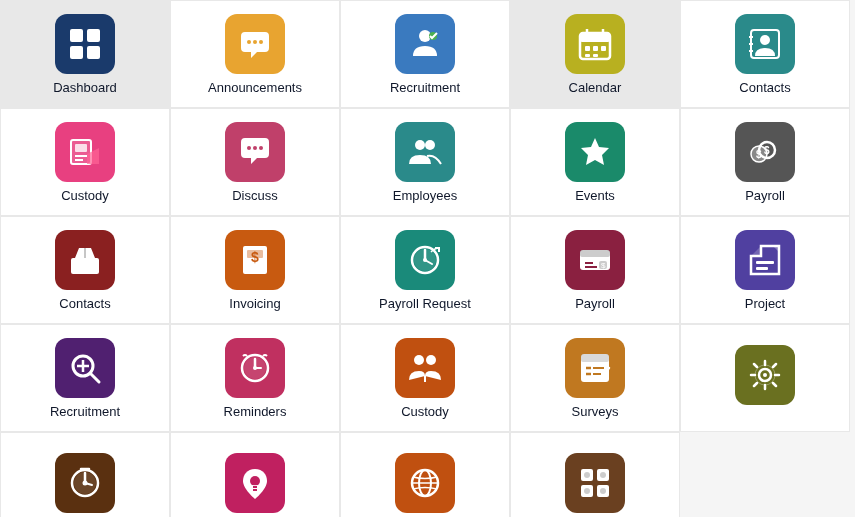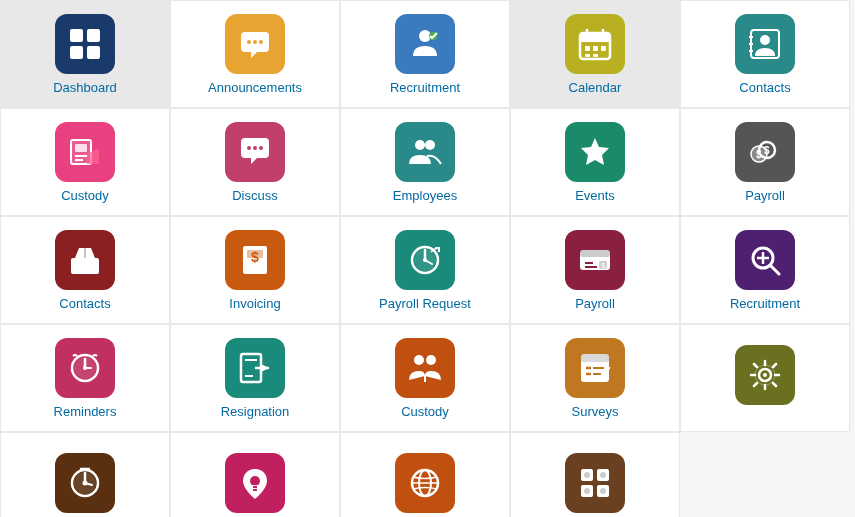--- a/index.html
+++ b/index.html
@@ -41,21 +41,21 @@
       border-radius: 12px;
       display: flex;
       align-items: center;
       justify-content: center;
       margin-bottom: 6px;
       font-size: 28px;
       color: white;
     }
     .app-item .label {
       font-size: 13px;
-      color: #0369a1;
+      color: #0f172a;
       text-align: center;
       font-weight: 500;
     }
     
     .bg-dashboard { background: #1a3a6b; }
     .bg-announcements { background: #e8a430; }
     .bg-attendances { background: #3a7abf; }
     .bg-calendar { background: #b8b020; }
     .bg-contacts { background: #2a8a8a; }
     .bg-custody { background: #e84080; }
@@ -261,20 +261,32 @@
         <rect x="3" y="8" width="30" height="7" rx="2" fill="rgba(0,0,0,0.2)"></rect>
         <line x1="8" y1="21" x2="16" y2="21" stroke="#8a2040" stroke-width="2"></line>
         <line x1="8" y1="25" x2="20" y2="25" stroke="#8a2040" stroke-width="2"></line>
         <rect x="22" y="19" width="8" height="8" rx="2" fill="rgba(0,0,0,0.2)"></rect>
         <text x="24" y="26" font-size="8" fill="white">$</text>
       </svg>
     </div>
     <span class="label">Payroll</span>
   </div>
 
+  <div class="app-item">
+    <div class="icon-wrap bg-project">
+      <svg class="icon-svg" viewBox="0 0 36 36" fill="white">
+        <path d="M14 4 L14 14 L4 14 L4 32 L32 32 L32 4 Z" fill="none" stroke="white" stroke-width="2.5"></path>
+        <path d="M14 4 L14 14 L4 14" fill="rgba(255,255,255,0.2)"></path>
+        <rect x="9" y="19" width="18" height="3" rx="1"></rect>
+        <rect x="9" y="25" width="12" height="3" rx="1"></rect>
+        <path d="M20 4 L26 4 L32 10 L32 4 Z" fill="rgba(255,255,255,0.3)"></path>
+      </svg>
+    </div>
+    <span class="label">Project</span>
+  </div>
 
   <div class="app-item">
     <div class="icon-wrap bg-recruitment">
       <svg class="icon-svg" viewBox="0 0 36 36" fill="white">
         <circle cx="16" cy="16" r="10" fill="none" stroke="white" stroke-width="3"></circle>
         <line x1="23" y1="23" x2="32" y2="32" stroke="white" stroke-width="3" stroke-linecap="round"></line>
         <line x1="16" y1="10" x2="16" y2="22" stroke="white" stroke-width="2.5"></line>
         <line x1="10" y1="16" x2="22" y2="16" stroke="white" stroke-width="2.5"></line>
       </svg>
     </div>
@@ -289,32 +301,20 @@
         <line x1="18" y1="18" x2="18" y2="9" stroke="white" stroke-width="2.5" stroke-linecap="round"></line>
         <line x1="18" y1="18" x2="24" y2="18" stroke="white" stroke-width="2" stroke-linecap="round"></line>
         <circle cx="18" cy="18" r="2"></circle>
         <path d="M10 6 Q8 4 6 6" stroke="white" stroke-width="2" fill="none"></path>
         <path d="M26 6 Q28 4 30 6" stroke="white" stroke-width="2" fill="none"></path>
       </svg>
     </div>
     <span class="label">Reminders</span>
   </div>
 
-  <div class="app-item">
-    <div class="icon-wrap bg-resignation">
-      <svg class="icon-svg" viewBox="0 0 36 36" fill="white">
-        <rect x="4" y="4" width="20" height="28" rx="2" fill="none" stroke="white" stroke-width="2.5"></rect>
-        <path d="M24 14 L32 18 L24 22 Z" fill="white"></path>
-        <line x1="18" y1="18" x2="32" y2="18" stroke="white" stroke-width="2.5"></line>
-        <line x1="8" y1="10" x2="20" y2="10" stroke="white" stroke-width="2"></line>
-        <line x1="8" y1="26" x2="16" y2="26" stroke="white" stroke-width="2"></line>
-      </svg>
-    </div>
-    <span class="label">Resignation</span>
-  </div>
 
   <div class="app-item">
     <div class="icon-wrap bg-shifts">
       <svg class="icon-svg" viewBox="0 0 36 36" fill="white">
         <circle cx="12" cy="10" r="5"></circle>
         <circle cx="24" cy="10" r="5"></circle>
         <path d="M2 30 Q2 21 12 21 Q18 21 18 26"></path>
         <path d="M18 26 Q18 21 24 21 Q34 21 34 30"></path>
         <line x1="18" y1="26" x2="18" y2="32" stroke="white" stroke-width="2"></line>
       </svg>

